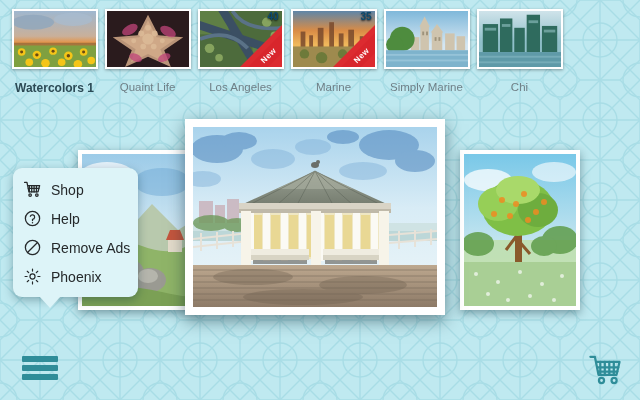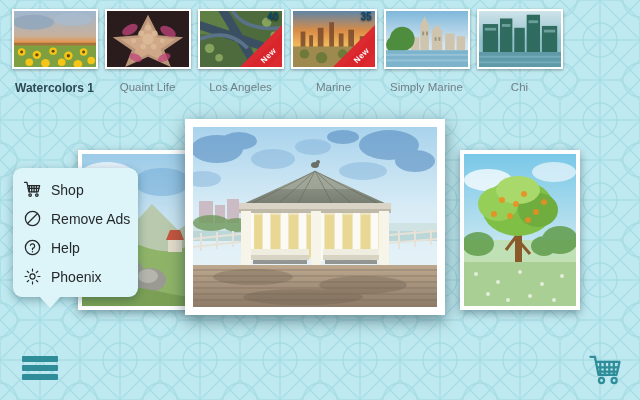--- a/index.html
+++ b/index.html
@@ -630,37 +630,37 @@
         <circle cx="9" cy="19" r="1.6"></circle>
           <circle cx="17.5" cy="19" r="1.6"></circle>
       </svg>
     </span>
     <span class="menu-label">Shop</span>
   </div>
 
 
   <div class="menu-item">
     <span class="menu-icon">
-      <svg width="19" height="19" viewBox="0 0 24 24" fill="none" stroke="#25292b" stroke-width="1.6" stroke-linecap="round" xmlns="http://www.w3.org/2000/svg">
-        <circle cx="12" cy="12" r="9"></circle>
-        <path d="M5.7 18.3 L18.3 5.7"></path>
-      </svg>
-    </span>
-    <span class="menu-label">Remove Ads</span>
-  </div>
-
-  <div class="menu-item">
-    <span class="menu-icon">
       <svg width="19" height="19" viewBox="0 0 24 24" fill="none" stroke="#25292b" stroke-width="1.6" stroke-linecap="round" stroke-linejoin="round" xmlns="http://www.w3.org/2000/svg">
         <circle cx="12" cy="12" r="9"></circle>
         <path d="M9.3 9.2 A2.8 2.8 0 1 1 12 13 L12 14.6"></path>
         <circle cx="12" cy="17.3" r="0.9" fill="#25292b" stroke="none"></circle>
       </svg>
     </span>
     <span class="menu-label">Help</span>
+  </div>
+
+  <div class="menu-item">
+    <span class="menu-icon">
+      <svg width="19" height="19" viewBox="0 0 24 24" fill="none" stroke="#25292b" stroke-width="1.6" stroke-linecap="round" xmlns="http://www.w3.org/2000/svg">
+        <circle cx="12" cy="12" r="9"></circle>
+        <path d="M5.7 18.3 L18.3 5.7"></path>
+      </svg>
+    </span>
+    <span class="menu-label">Remove Ads</span>
   </div>
 
   <div class="menu-item">
     <span class="menu-icon">
       <svg width="19" height="19" viewBox="0 0 24 24" fill="none" stroke="#25292b" stroke-width="1.5" stroke-linecap="round" stroke-linejoin="round" xmlns="http://www.w3.org/2000/svg">
         <circle cx="12" cy="12" r="3.2"></circle>
         <path d="M12 2.6 L12 5.2 M12 18.8 L12 21.4 M2.6 12 L5.2 12 M18.8 12 L21.4 12
                  M5.4 5.4 L7.2 7.2 M16.8 16.8 L18.6 18.6 M18.6 5.4 L16.8 7.2 M7.2 16.8 L5.4 18.6"></path>
       </svg>
     </span>

